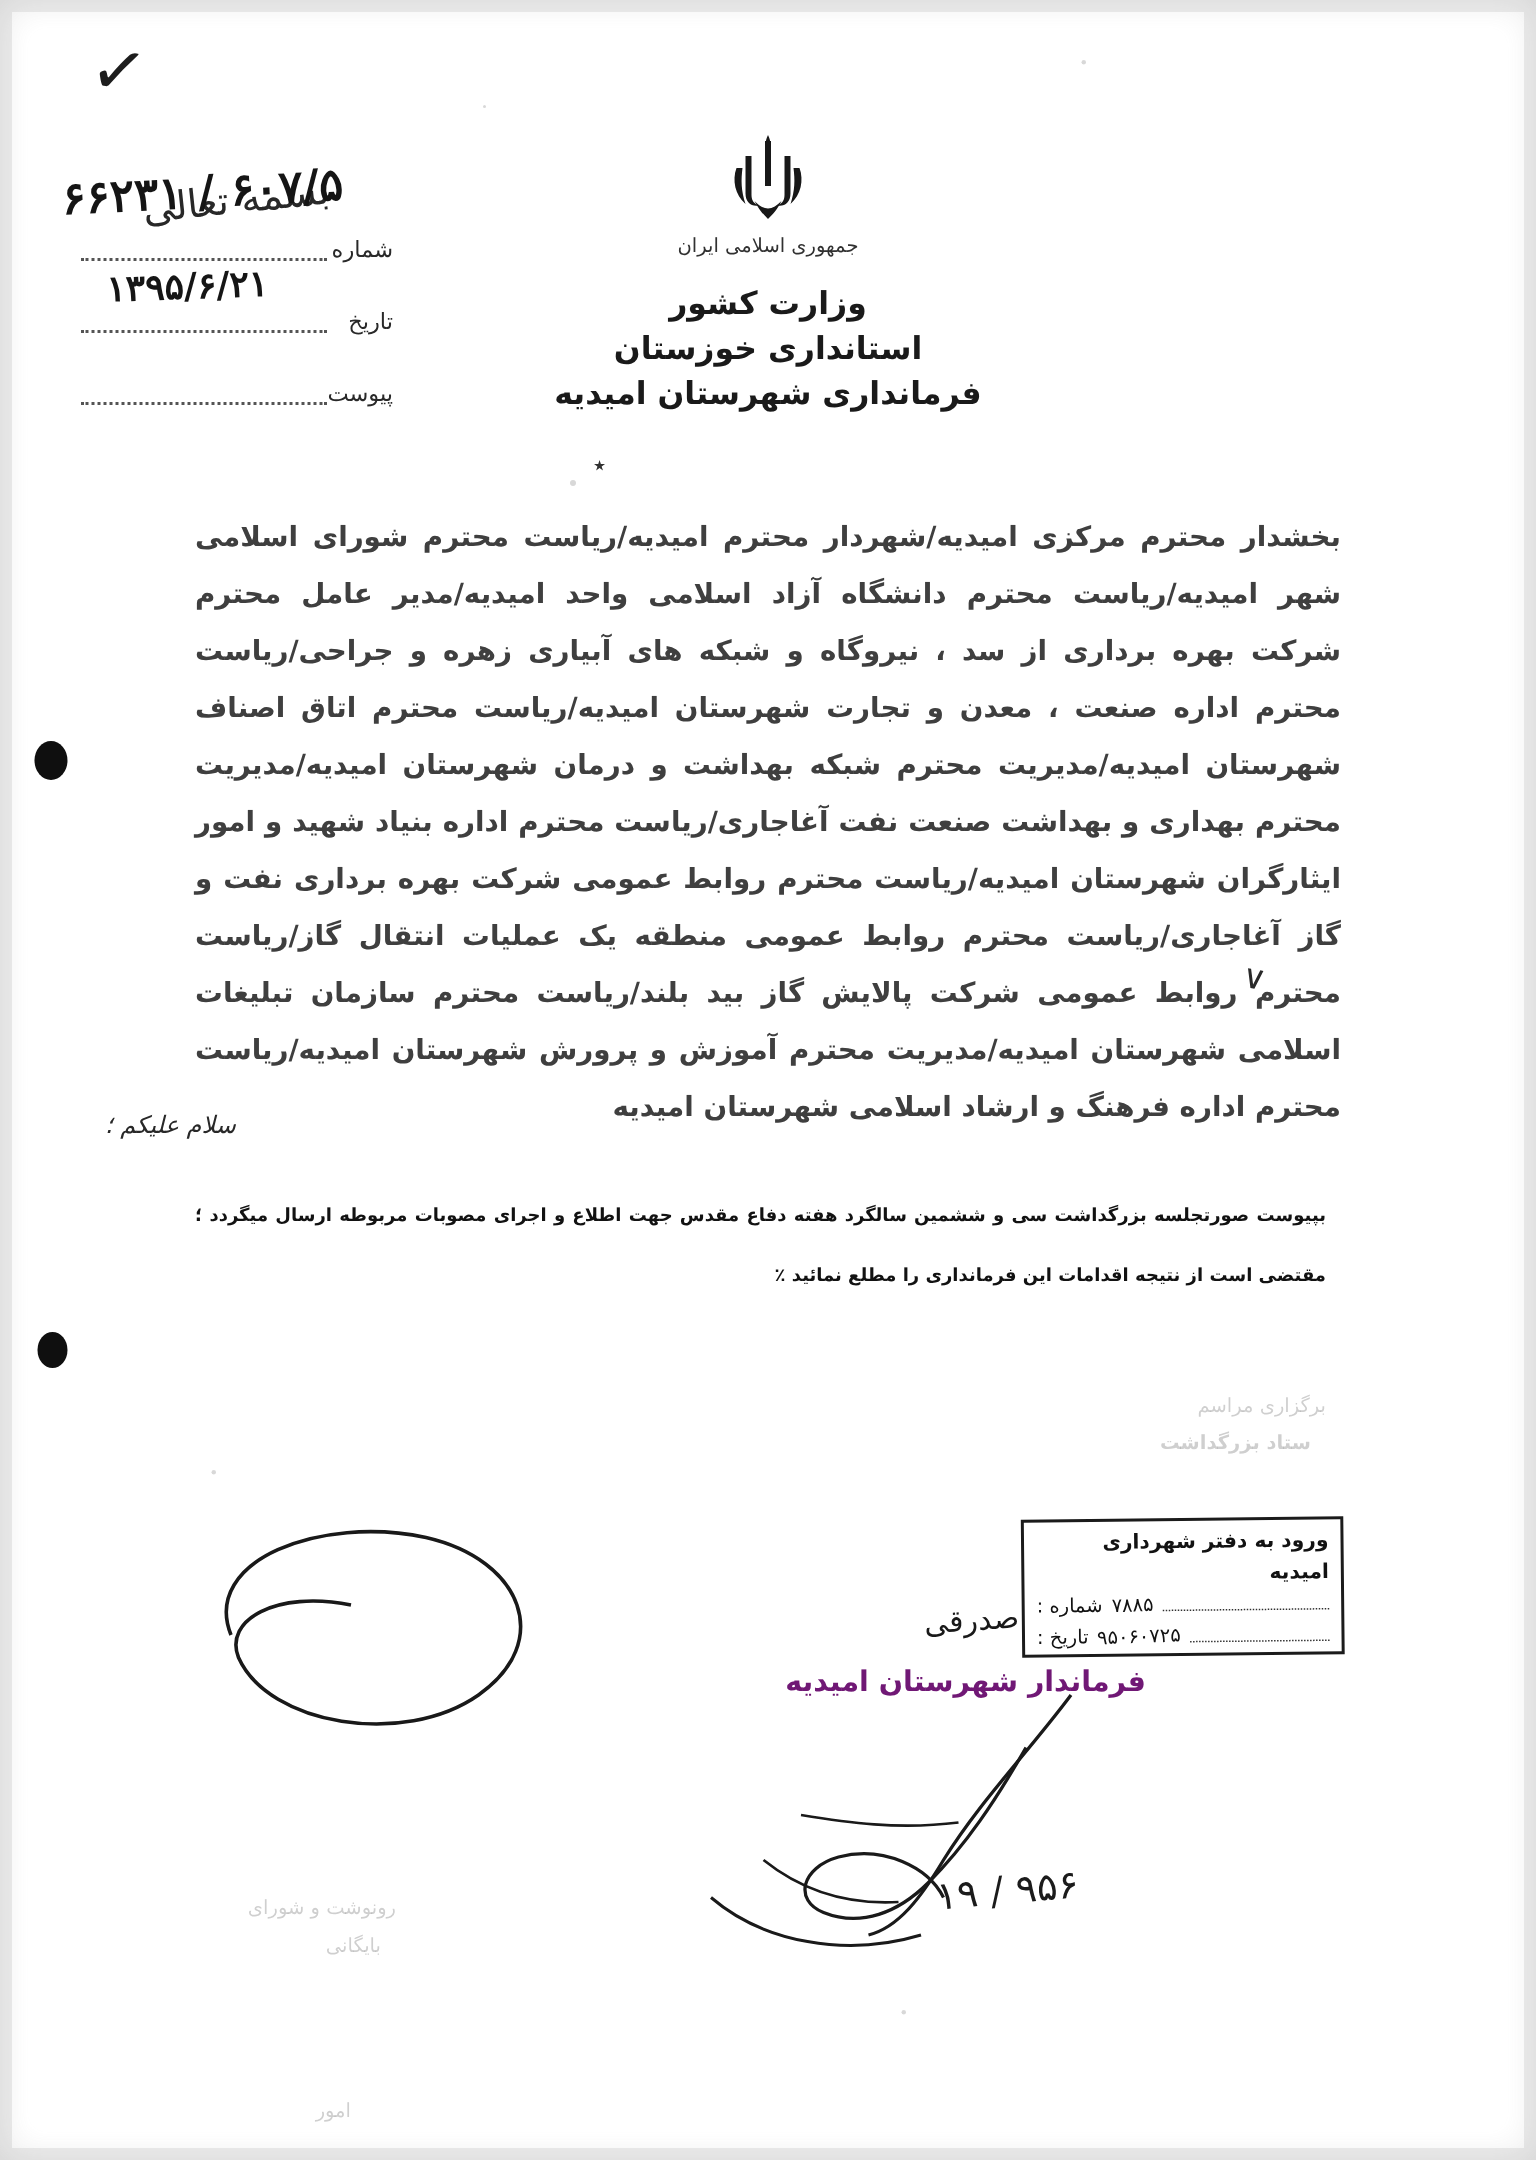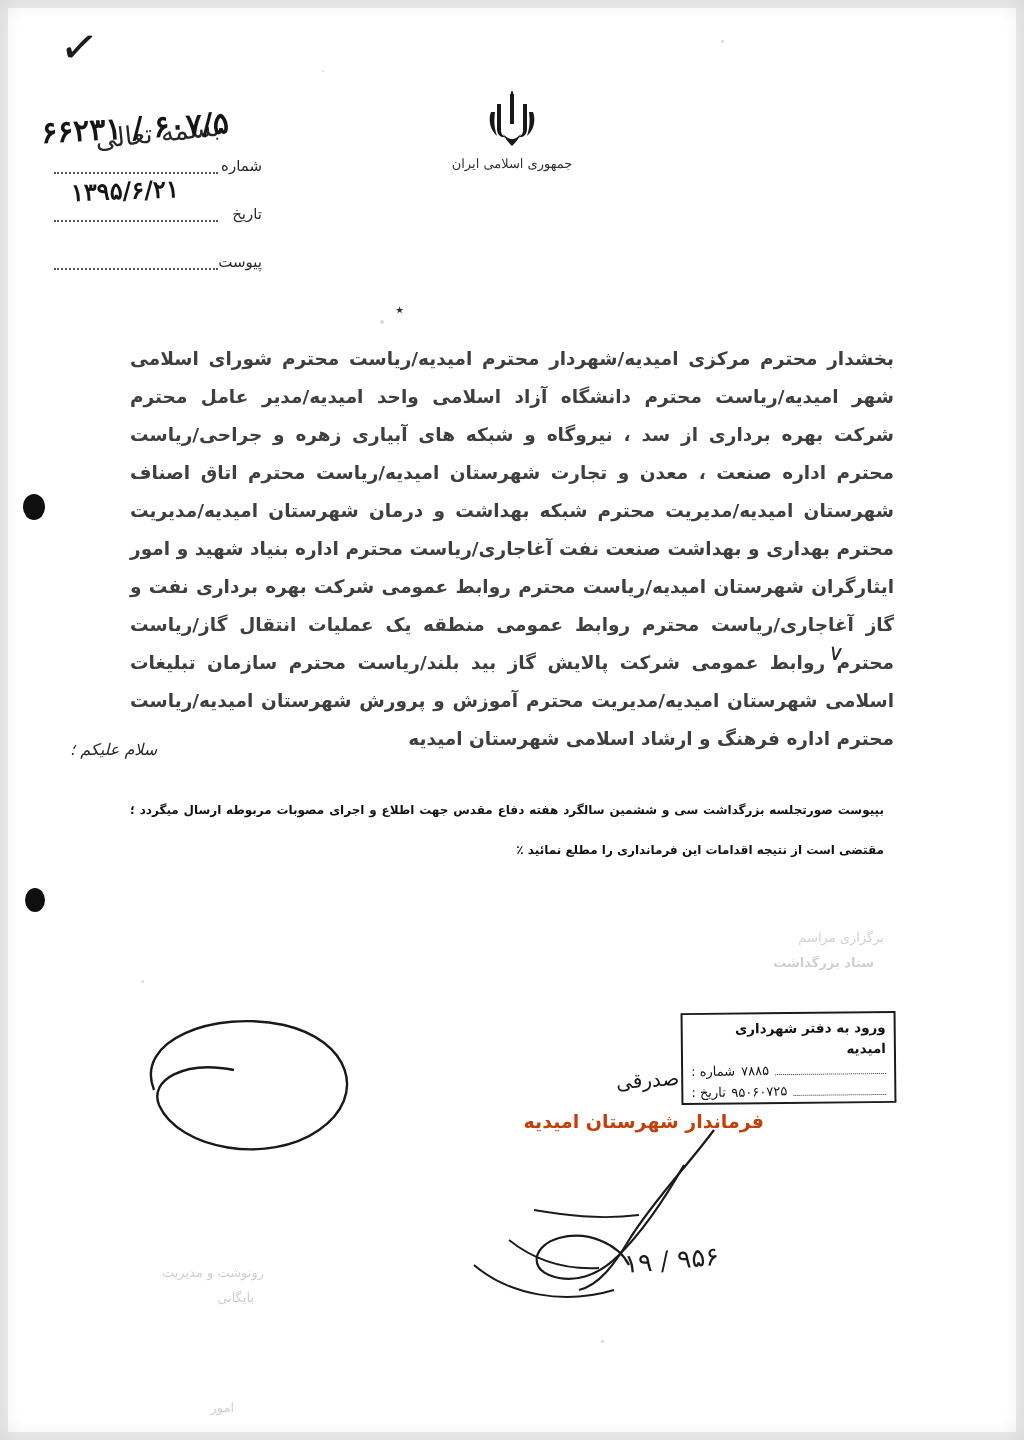--- a/index.html
+++ b/index.html
@@ -160,21 +160,21 @@
     direction: rtl;
   }
 
   
   .sig-title {
     position: absolute;
     top: 1110px;
     right: 260px;
     font-size: 19px;
     font-weight: 700;
-    color: #c2410c;
+    color: #701a75;
   }
   .sig-name {
     position: absolute;
     top: 1068px;
     right: 345px;
     font-family: "DejaVu Serif", serif;
     font-size: 20px;
     transform: rotate(-4deg);
     color: #1b1b1b;
   }
@@ -314,36 +314,41 @@
         <path d="M14 16 h4 v26 c0 4 2 6 5 7 c-5 1 -9 -2 -9 -8 z"></path>
         <path d="M40 16 h4 v25 c0 6 -4 9 -9 8 c3 -1 5 -3 5 -7 z"></path>
         <path d="M8 24 c-3 8 -1 18 6 24 c-3 -9 -3 -16 -2 -24 z"></path>
         <path d="M50 24 c3 8 1 18 -6 24 c3 -9 3 -16 2 -24 z"></path>
         <path d="M20 46 c3 6 6 9 9 12 c3 -3 6 -6 9 -12 c-3 3 -6 5 -9 5 c-3 0 -6 -2 -9 -5 z"></path>
       </g>
     </svg>
     <div class="emblem-caption">جمهوری اسلامی ایران</div>
   </div>
 
+  <div class="ministry">
+    <div>وزارت کشور</div>
+    <div>استانداری خوزستان</div>
+    <div>فرمانداری شهرستان امیدیه</div>
+  </div>
 
   <div class="dot-mark">٭</div>
 
   <div class="addressees">بخشدار محترم مرکزی امیدیه/شهردار محترم امیدیه/ریاست محترم شورای اسلامی شهر امیدیه/ریاست محترم دانشگاه آزاد اسلامی واحد امیدیه/مدیر عامل محترم شرکت بهره برداری از سد ، نیروگاه و شبکه های آبیاری زهره و جراحی/ریاست محترم اداره صنعت ، معدن و تجارت شهرستان امیدیه/ریاست محترم اتاق اصناف شهرستان امیدیه/مدیریت محترم شبکه بهداشت و درمان شهرستان امیدیه/مدیریت محترم بهداری و بهداشت صنعت نفت آغاجاری/ریاست محترم اداره بنیاد شهید و امور ایثارگران شهرستان امیدیه/ریاست محترم روابط عمومی شرکت بهره برداری نفت و گاز آغاجاری/ریاست محترم روابط عمومی منطقه یک عملیات انتقال گاز/ریاست محترم روابط عمومی شرکت پالایش گاز بید بلند/ریاست محترم سازمان تبلیغات اسلامی شهرستان امیدیه/مدیریت محترم آموزش و پرورش شهرستان امیدیه/ریاست محترم اداره فرهنگ و ارشاد اسلامی شهرستان امیدیه</div>
 
   <div class="small-arrow">∨</div>
 
   <div class="salutation">
     <span>سلام علیکم ؛</span>
   </div>
 
   <div class="body-text">بپیوست صورتجلسه بزرگداشت سی و ششمین سالگرد هفته دفاع مقدس جهت اطلاع و اجرای مصوبات مربوطه ارسال میگردد ؛ مقتضی است از نتیجه اقدامات این فرمانداری را مطلع نمائید ٪</div>
 
   <div class="ghost-text ghost-a">برگزاری مراسم</div>
   <div class="ghost-text ghost-b">ستاد بزرگداشت</div>
-  <div class="ghost-text ghost-c">رونوشت و مدیریت</div>
+  <div class="ghost-text ghost-c">رونوشت و شورای</div>
   <div class="ghost-text ghost-d">بایگانی</div>
   <div class="ghost-text ghost-e">امور</div>
 
   <svg class="sig-loop" width="260" height="170" viewBox="0 0 260 170">
     <path d="M30 90 C10 40, 90 10, 160 25 C225 40, 245 95, 195 130 C145 165, 55 150, 35 105 C25 80, 60 60, 110 70" fill="none" stroke="#1b1b1b" stroke-width="2.4"></path>
   </svg>
 
   <div class="sig-name">صدرقی</div>
   <div class="sig-title">فرماندار شهرستان امیدیه</div>
 

